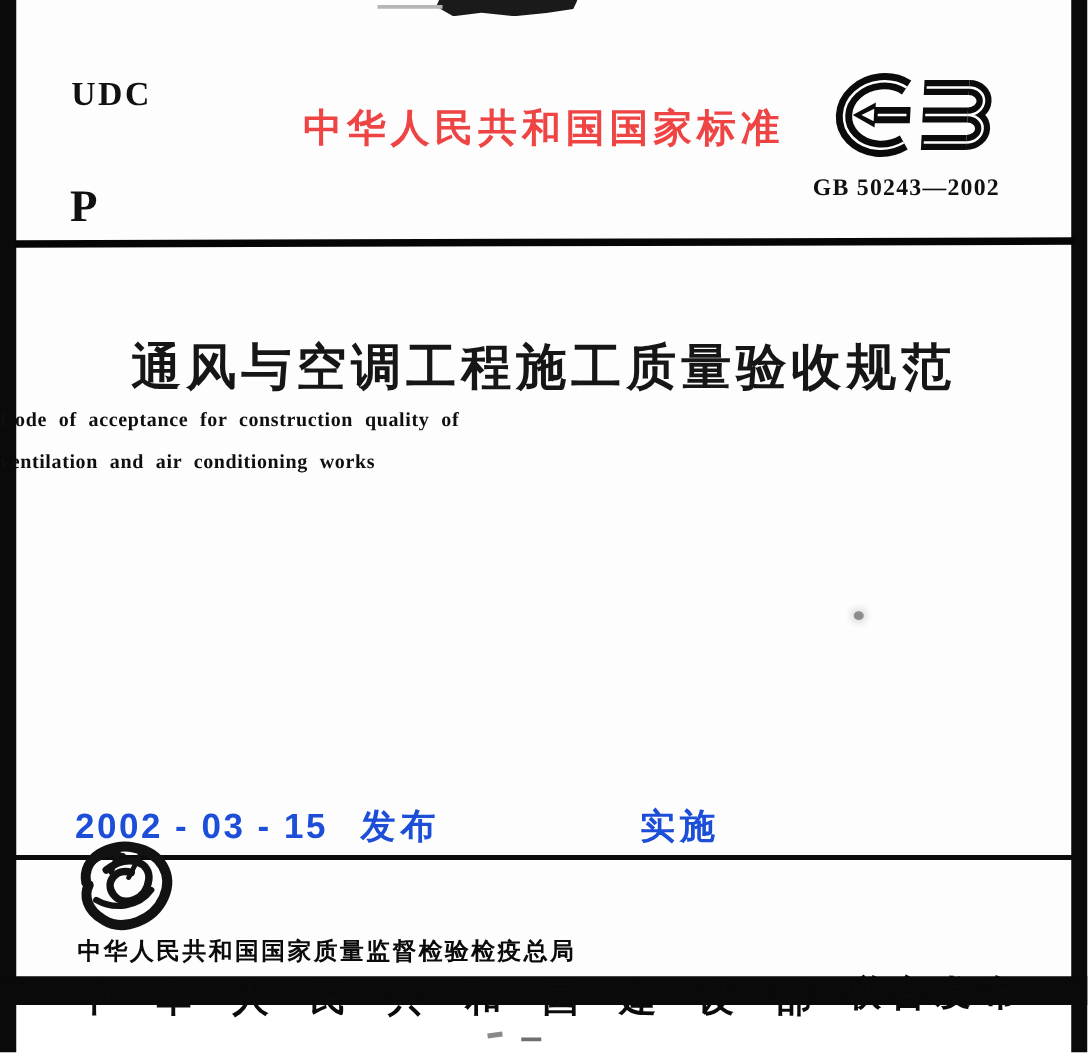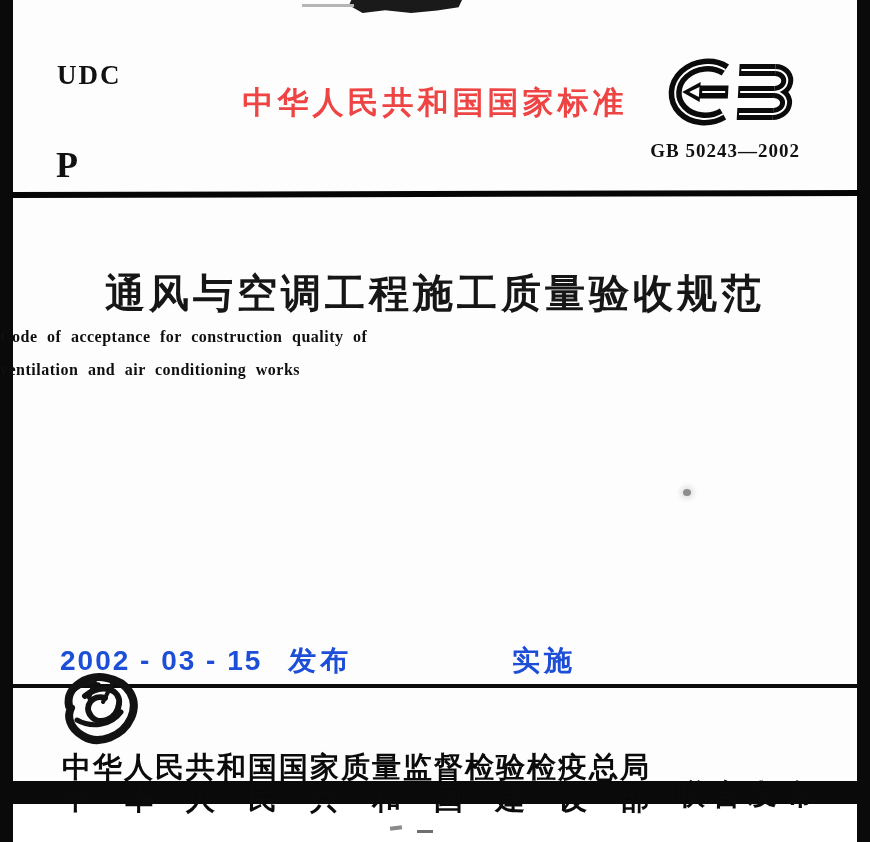--- a/index.html
+++ b/index.html
@@ -48,21 +48,21 @@
     font-weight:bold; font-size:28px; letter-spacing:2px; white-space:nowrap; color:#1d4ed8; }
   .date-group-issue { left:60px; }
   .date-group-impl { left:512px; }
   .date-label { letter-spacing:4px; }
 
   .rule-2 { position:absolute; left:12px; top:684px; width:848px; height:4px; background:#0c0c0c; }
 
   .stamp { position:absolute; left:55px; top:668px; width:92px; height:82px; }
 
   
-  .pub-1 { position:absolute; left:62px; top:748px; font-weight:bold; font-size:29px;
+  .pub-1 { position:absolute; left:62px; top:748px; font-weight:bold; font-size:19px;
     letter-spacing:2px; white-space:nowrap; color:#0b0b0b; }
   .pub-2 { position:absolute; left:62px; top:780px; font-weight:bold; font-size:29px;
     letter-spacing:33px; white-space:nowrap; color:#0b0b0b; }
   .joint { position:absolute; left:676px; top:775px; font-weight:bold; font-size:29px;
     letter-spacing:7px; white-space:nowrap; color:#0b0b0b; }
 </style>
 </head>
 <body>
 
 <div class="page">

